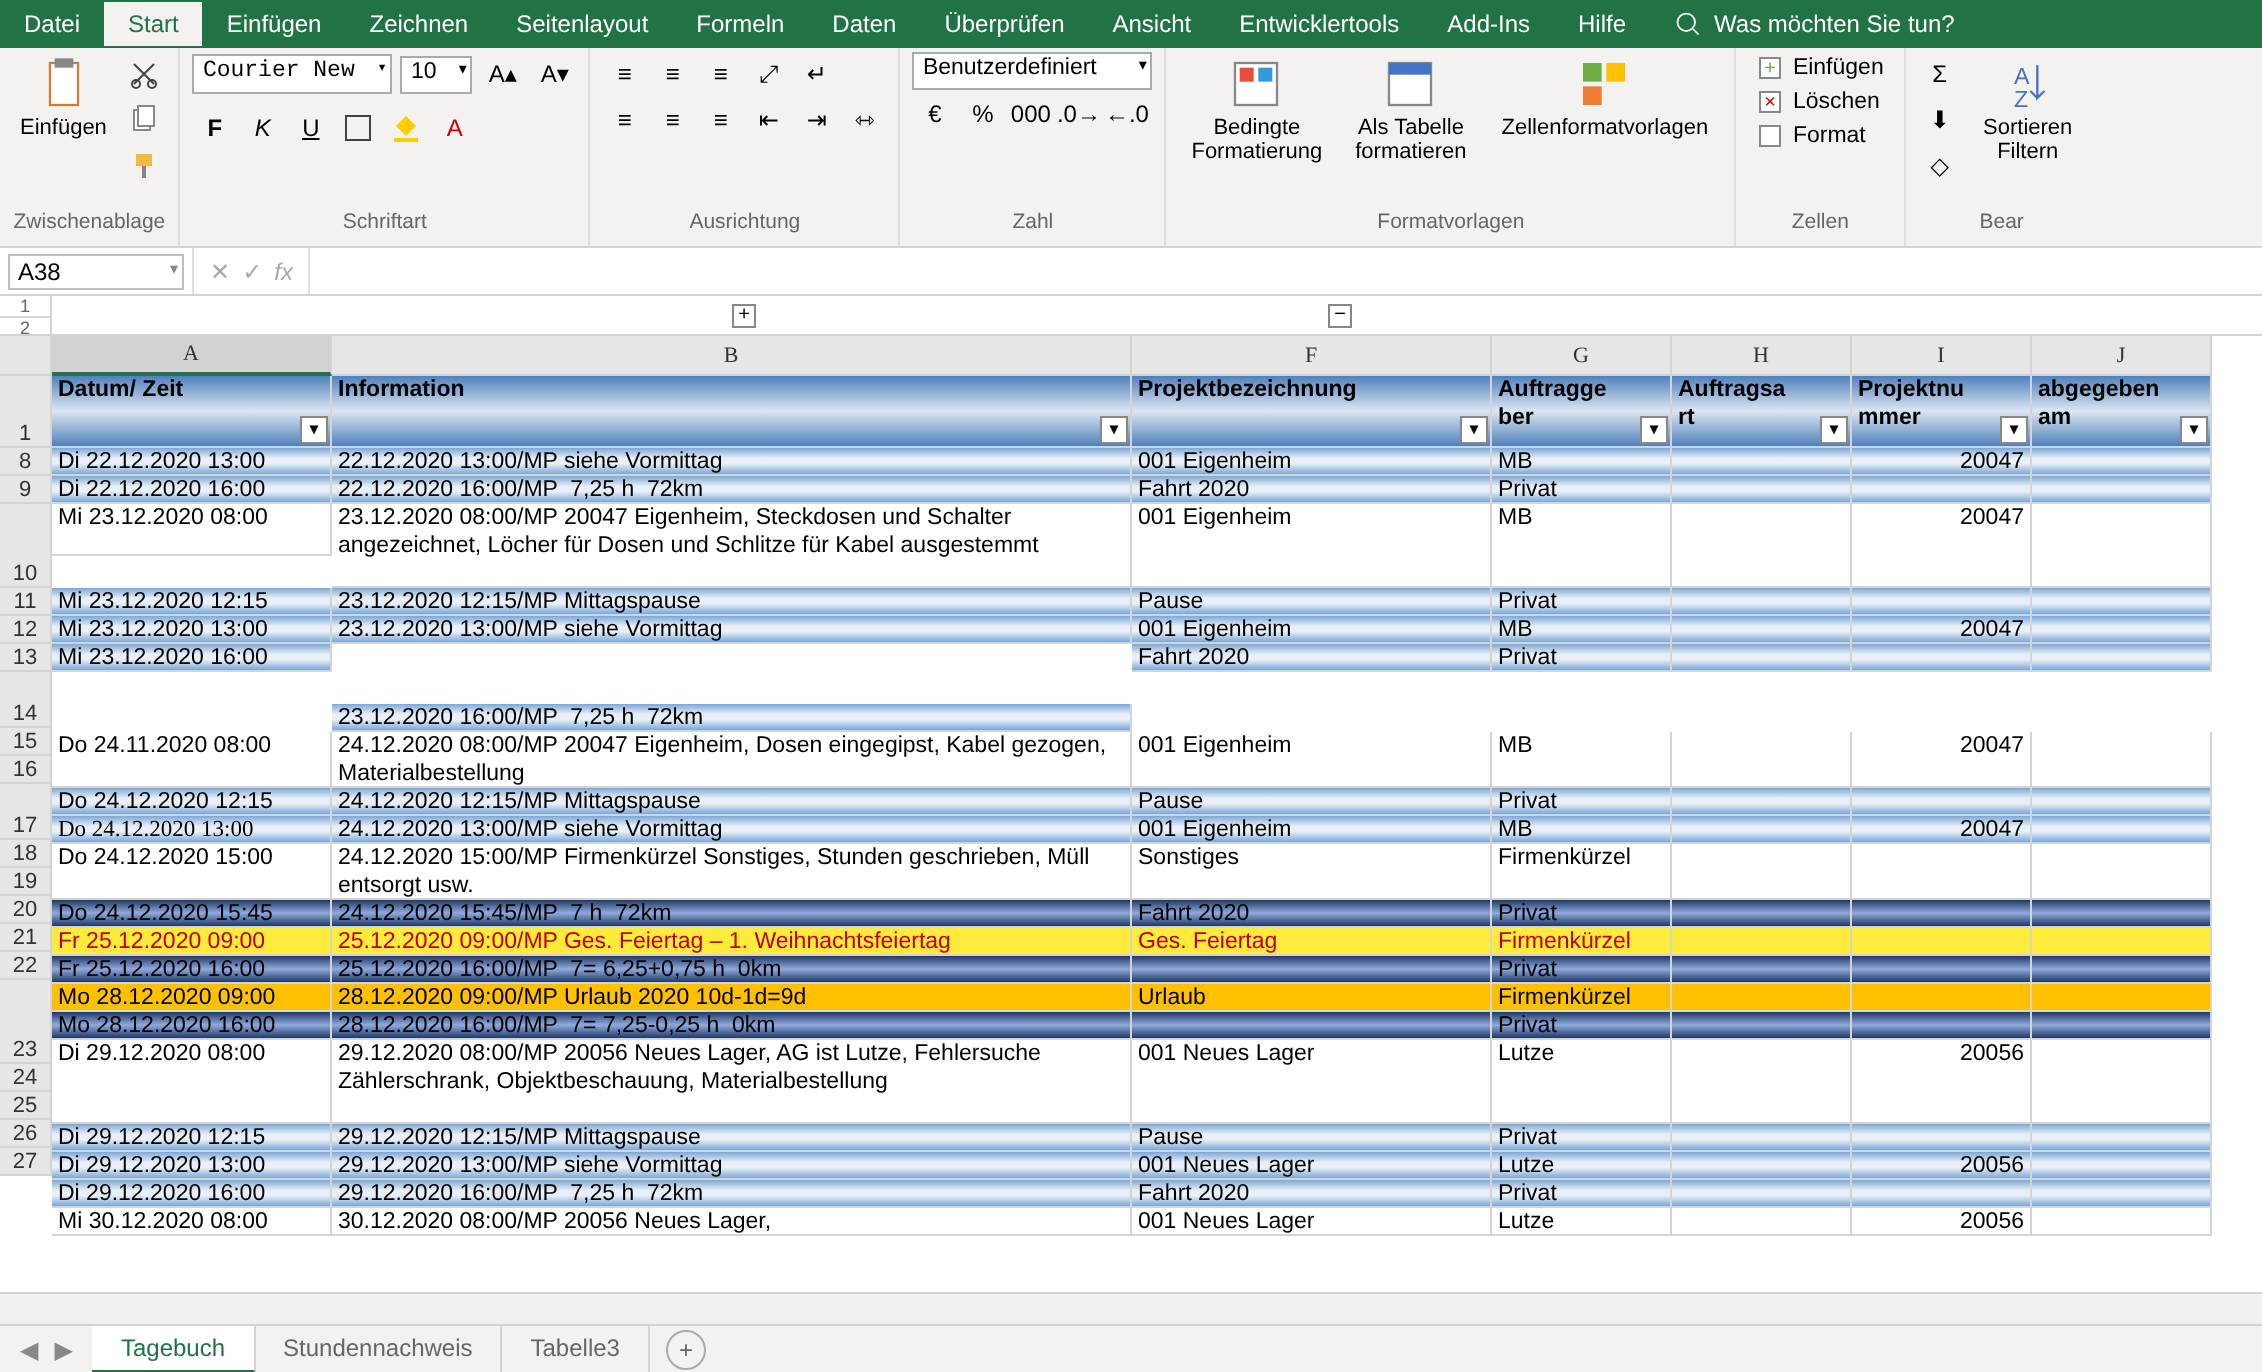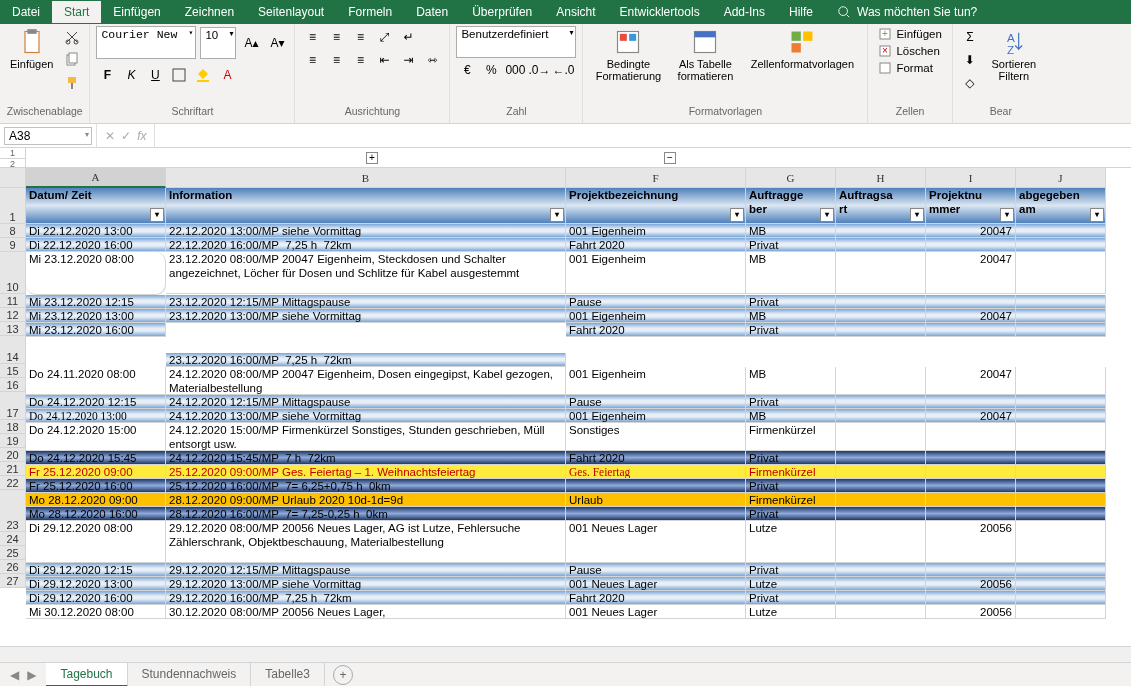--- a/index.html
+++ b/index.html
@@ -19,21 +19,21 @@
 .ribbon-group-label { font-size: 10.5px; color: #666; text-align: center; padding: 2px 0 4px; }
 .rbtn-lg { display: flex; flex-direction: column; align-items: center; gap: 2px; padding: 2px 4px; font-size: 11px; cursor: pointer; }
 .rbtn-lg svg { width: 28px; height: 28px; }
 .rbtn-sm { width: 22px; height: 22px; display: flex; align-items: center; justify-content: center; cursor: pointer; }
 .rbtn-sm svg { width: 16px; height: 16px; }
 .rbtn-txt { display: flex; align-items: center; gap: 4px; padding: 1px 4px; font-size: 11.5px; cursor: pointer; }
 .rbtn-txt svg { width: 14px; height: 14px; }
 .vstack { display: flex; flex-direction: column; gap: 1px; }
 .hstack { display: flex; gap: 2px; align-items: center; }
 .font-row { display: flex; gap: 4px; align-items: center; margin-bottom: 4px; }
-.combo { background: #fff; border: 1px solid #ababab; font-size: 11.5px; padding: 1px 14px 17px 4px; position: relative; cursor: pointer; }
+.combo { background: #fff; border: 1px solid #ababab; font-size: 11.5px; padding: 1px 14px 4px 4px; position: relative; cursor: pointer; }
 .combo::after { content: '▾'; position: absolute; right: 2px; top: 1px; font-size: 8px; }
 .combo.font-name { width: 100px; font-family: 'Courier New', monospace; }
 .combo.font-size { width: 36px; }
 .combo.numfmt { width: 120px; }
 
 
 .fbar { display: flex; align-items: center; border-bottom: 1px solid #d4d4d4; background: #fff; height: 24px; }
 .namebox { width: 88px; border: 1px solid #c0c0c0; margin: 2px 4px; padding: 1px 4px; font-size: 12px; position: relative; cursor: text; }
 .namebox::after { content: '▾'; position: absolute; right: 2px; top: 2px; font-size: 8px; color: #888; }
 .fbtns { display: flex; gap: 6px; padding: 0 8px; color: #aaa; border-left: 1px solid #e1dfdd; height: 100%; align-items: center; }
@@ -373,21 +373,21 @@
       <div class="row">
         <div class="cell cw-A stripe" style="height: 14px;">Di 22.12.2020 16:00</div>
         <div class="cell cw-B stripe wrap" style="height: 14px;">22.12.2020 16:00/MP  7,25 h  72km</div>
         <div class="cell cw-F stripe" style="height: 14px;">Fahrt 2020</div>
         <div class="cell cw-G stripe" style="height: 14px;">Privat</div>
         <div class="cell cw-H stripe" style="height: 14px;"></div>
         <div class="cell cw-I stripe num" style="height: 14px;"></div>
         <div class="cell cw-J stripe num" style="height: 14px;"></div>
       </div>
       <div class="row">
-        <div class="cell cw-A plain" style="height: 43px; border-radius: 10px;">Mi 23.12.2020 08:00</div>
+        <div class="cell cw-A plain" style="height: 26px;">Mi 23.12.2020 08:00</div>
         <div class="cell cw-B plain wrap" style="height: 42px;">23.12.2020 08:00/MP 20047 Eigenheim, Steckdosen und Schalter angezeichnet, Löcher für Dosen und Schlitze für Kabel ausgestemmt</div>
         <div class="cell cw-F plain" style="height: 42px;">001 Eigenheim</div>
         <div class="cell cw-G plain" style="height: 42px;">MB</div>
         <div class="cell cw-H plain" style="height: 42px;"></div>
         <div class="cell cw-I plain num" style="height: 42px;">20047</div>
         <div class="cell cw-J plain num" style="height: 42px;"></div>
       </div>
       <div class="row">
         <div class="cell cw-A stripe" style="height: 14px;">Mi 23.12.2020 12:15</div>
         <div class="cell cw-B stripe wrap" style="height: 14px;">23.12.2020 12:15/MP Mittagspause</div>
@@ -456,21 +456,21 @@
         <div class="cell cw-B dark wrap" style="height: 14px;">24.12.2020 15:45/MP  7 h  72km</div>
         <div class="cell cw-F dark" style="height: 14px;">Fahrt 2020</div>
         <div class="cell cw-G dark" style="height: 14px;">Privat</div>
         <div class="cell cw-H dark" style="height: 14px;"></div>
         <div class="cell cw-I dark num" style="height: 14px;"></div>
         <div class="cell cw-J dark num" style="height: 14px;"></div>
       </div>
       <div class="row">
         <div class="cell cw-A yellow" style="height: 14px;">Fr 25.12.2020 09:00</div>
         <div class="cell cw-B yellow wrap" style="height: 14px;">25.12.2020 09:00/MP Ges. Feiertag – 1. Weihnachtsfeiertag</div>
-        <div class="cell cw-F yellow" style="height: 14px; font-family: Liberation Serif, serif;">Ges. Feiertag</div>
+        <div class="cell cw-F yellow" style="height: 14px;">Ges. Feiertag</div>
         <div class="cell cw-G yellow" style="height: 14px;">Firmenkürzel</div>
         <div class="cell cw-H yellow" style="height: 14px;"></div>
         <div class="cell cw-I yellow num" style="height: 14px;"></div>
         <div class="cell cw-J yellow num" style="height: 14px;"></div>
       </div>
       <div class="row">
         <div class="cell cw-A dark" style="height: 14px;">Fr 25.12.2020 16:00</div>
         <div class="cell cw-B dark wrap" style="height: 14px;">25.12.2020 16:00/MP  7= 6,25+0,75 h  0km</div>
         <div class="cell cw-F dark" style="height: 14px;"></div>
         <div class="cell cw-G dark" style="height: 14px;">Privat</div>

